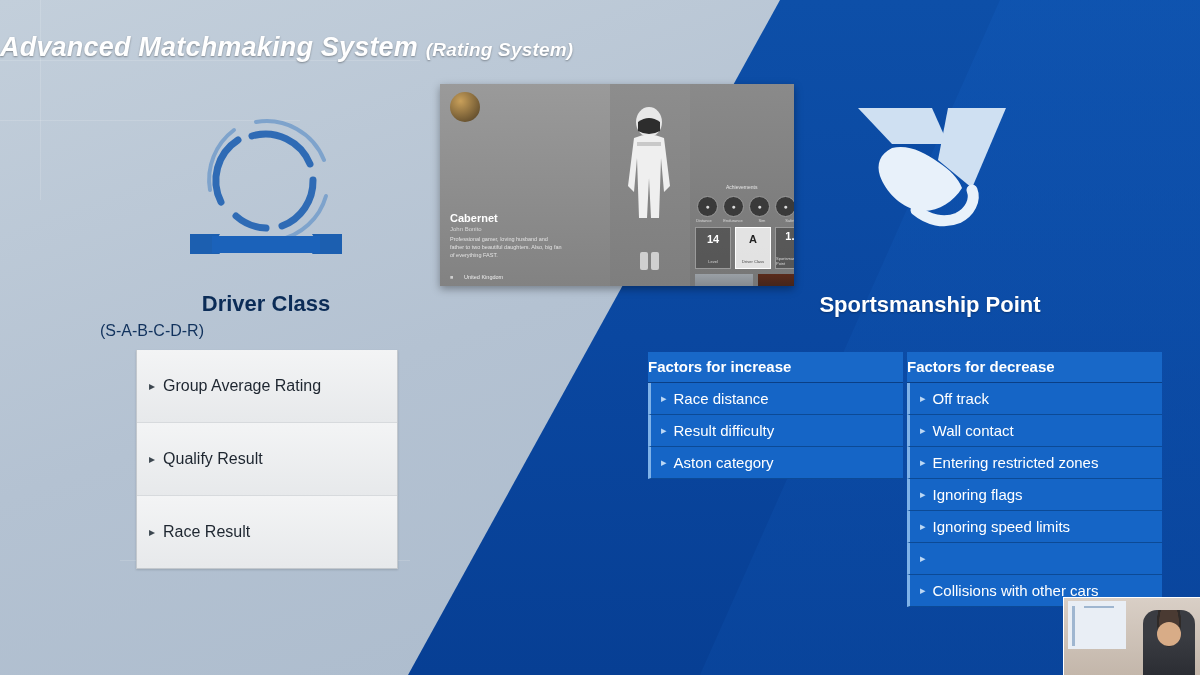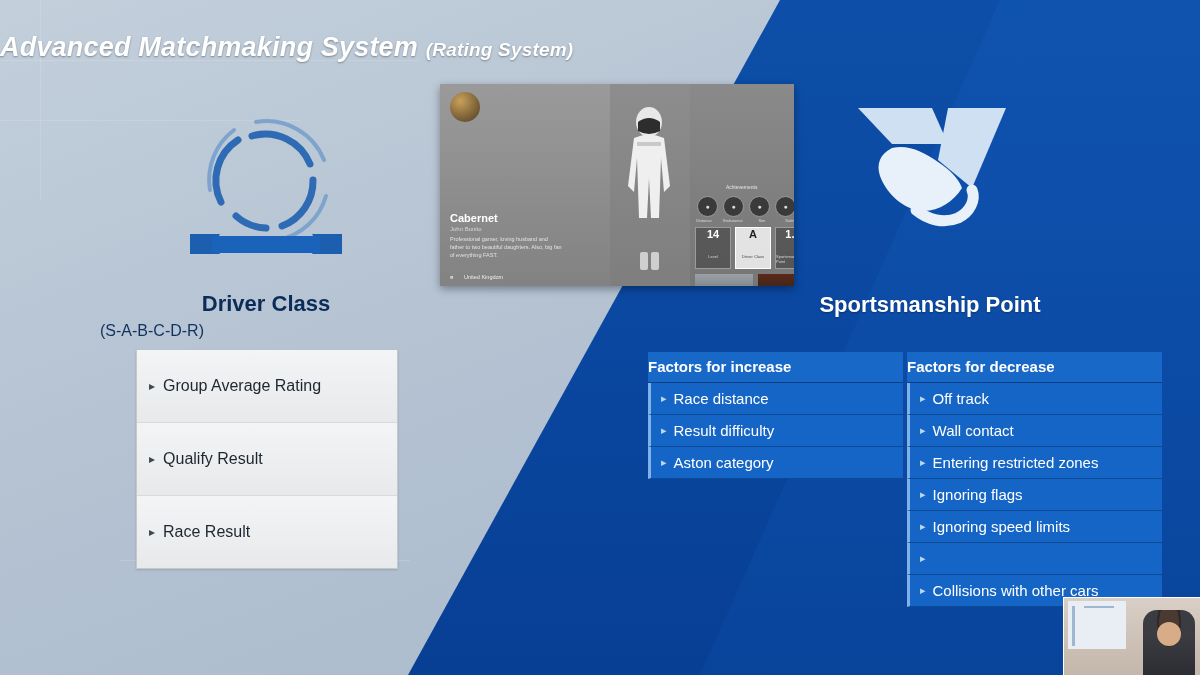--- a/index.html
+++ b/index.html
@@ -117,21 +117,21 @@
   .shot-right{position:absolute;left:250px;top:0;width:124px;height:100%;
     background:linear-gradient(180deg,#8a8a8a 0%,#767676 100%);}
   .ach-label{position:absolute;left:286px;top:100px;color:#e6e6e6;font-size:5px;}
   .badges{position:absolute;left:257px;top:112px;display:flex;gap:5px;}
   .badge{width:19px;height:19px;border-radius:50%;background:#3a3a3a;border:1.5px solid #9a9a9a;
     display:flex;align-items:center;justify-content:center;color:#dcdcdc;font-size:7px;}
   .badge-lbl{position:absolute;top:134px;display:flex;gap:5px;left:252px;}
   .badge-lbl span{width:24px;text-align:center;color:#dadada;font-size:4px;}
   .stats{position:absolute;left:255px;top:143px;display:flex;gap:4px;}
   .stat{background:rgba(60,60,60,.55);border:1px solid #9b9b9b;width:34px;height:40px;
-    display:flex;flex-direction:column;align-items:center;color:#fff;gap:12px;}
+    display:flex;flex-direction:column;align-items:center;justify-content:center;color:#fff;gap:12px;}
   .stat .v{font-size:11px;font-weight:bold;}
   .stat .l{font-size:4px;color:#d5d5d5;margin-top:2px;}
   .stat.sel{background:rgba(235,235,235,.92);color:#222;border-color:#fff;}
   .stat.sel .l{color:#444;}
   .thumbs{position:absolute;left:255px;top:190px;display:flex;gap:5px;}
   .thumb{width:58px;height:34px;background:linear-gradient(180deg,#4a4a4a,#2c2c2c);}
   .thumb.cars{background:linear-gradient(180deg,#9aa0a6,#5d6166);}
   .thumb.gal{background:linear-gradient(180deg,#5a2a1a,#1d1d1d);}
 
   

